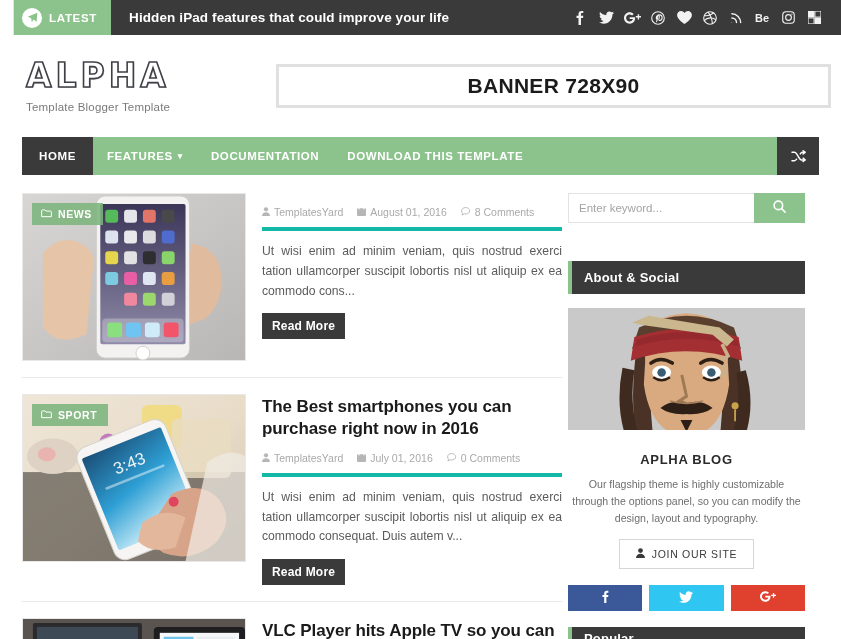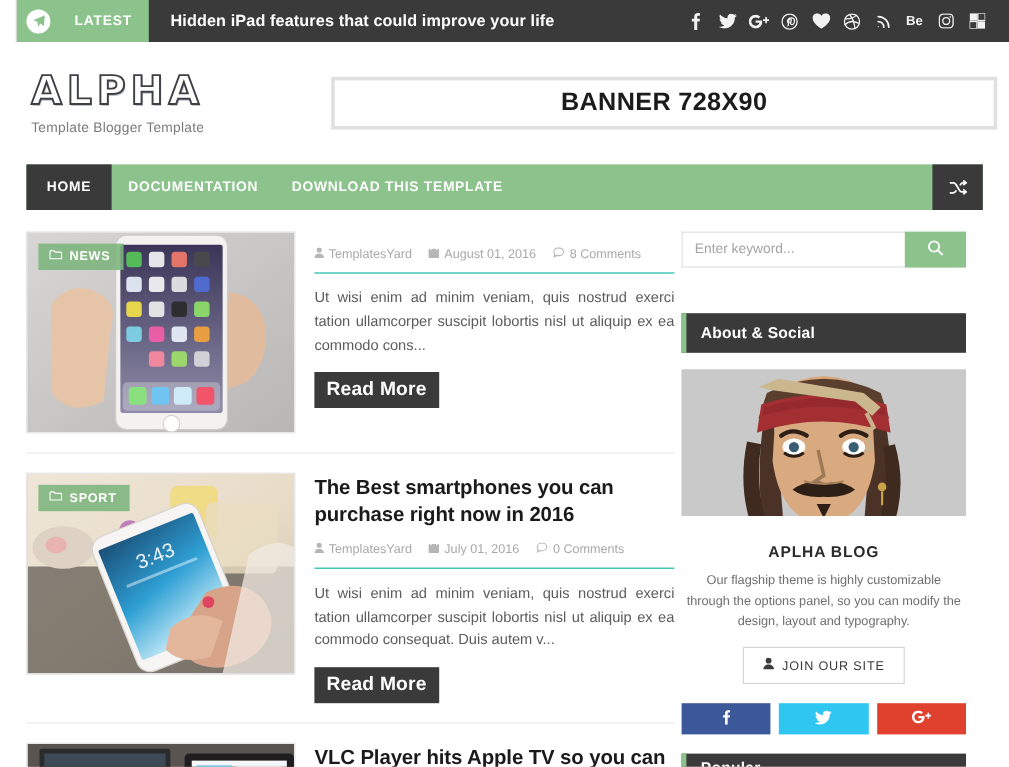--- a/index.html
+++ b/index.html
@@ -21,21 +21,21 @@
   }
   .topbar-edge {
     width: 14px; background: #ffffff;
     border-right: 1px solid #e4e4e4;
   }
   .latest-tag {
     background: #8cc38c;
     color: #ffffff;
     display: flex; align-items: center;
     padding: 0 14px 0 8px;
-    gap: 20px;
+    gap: 7px;
     font-size: 11.5px; font-weight: bold;
     letter-spacing: .7px;
   }
   .latest-circle {
     width: 20px; height: 20px; border-radius: 50%;
     background: #ffffff; color: #8cc38c;
     display: flex; align-items: center; justify-content: center;
     font-size: 11px;
   }
   .ticker {
@@ -173,41 +173,41 @@
     font-size: 17px;
     font-weight: bold;
     line-height: 1.32;
     color: #1a1a1a;
     letter-spacing: -.1px;
     cursor: pointer;
   }
   .post-meta {
     margin-top: 11px;
     padding-bottom: 9px;
-    border-bottom: 1px solid #14b8a6;
+    border-bottom: 4px solid #14b8a6;
     display: flex;
     gap: 14px;
     color: #a9a9a9;
     font-size: 10.5px;
     align-items: center;
   }
   .meta-item { display: flex; align-items: center; gap: 4px; }
   .post-excerpt {
     margin-top: 11px;
     font-size: 12.2px;
     line-height: 1.62;
     color: #5b5b5b;
     text-align: justify;
   }
   .read-more {
     display: inline-block;
     margin-top: 12px;
     background: #3a3a3a;
     color: #ffffff;
-    font-size: 16px;
+    font-size: 12px;
     font-weight: bold;
     padding: 6px 10px;
     cursor: pointer;
     letter-spacing: .2px;
   }
 
   
   .searchbox { display: flex; height: 30px; margin-bottom: 38px; }
   .searchbox input {
     flex: 1;
@@ -364,20 +364,24 @@
     <div class="logo">ALPHA</div>
     <div class="tagline">Template Blogger Template</div>
   </div>
   <div class="banner">BANNER 728X90</div>
 </div>
 
 <div class="navwrap">
   <div class="nav">
     <div class="nav-item active">
       <span>HOME</span>
+    </div>
+    <div class="nav-item">
+      <span>FEATURES</span>
+      <span class="caret">▾</span>
     </div>
     <div class="nav-item">
       <span>DOCUMENTATION</span>
     </div>
     <div class="nav-item">
       <span>DOWNLOAD THIS TEMPLATE</span>
     </div>
     <div class="nav-spacer"></div>
     <div class="nav-shuffle">
       <svg width="15" height="13" viewBox="0 0 16 14" fill="none" stroke="#ffffff" stroke-width="1.6" stroke-linecap="round" stroke-linejoin="round">

